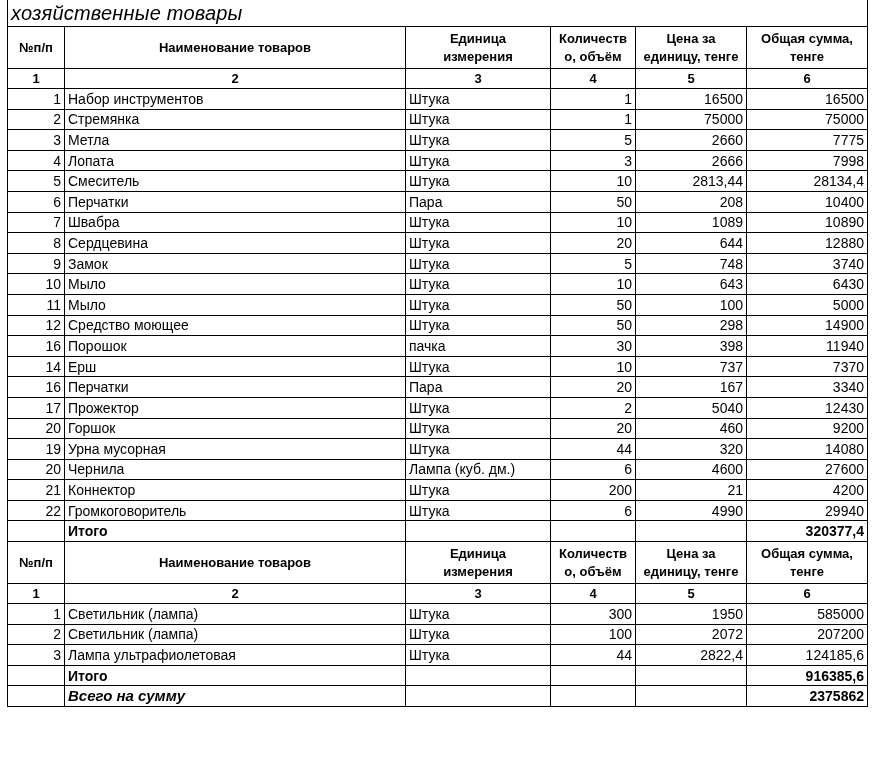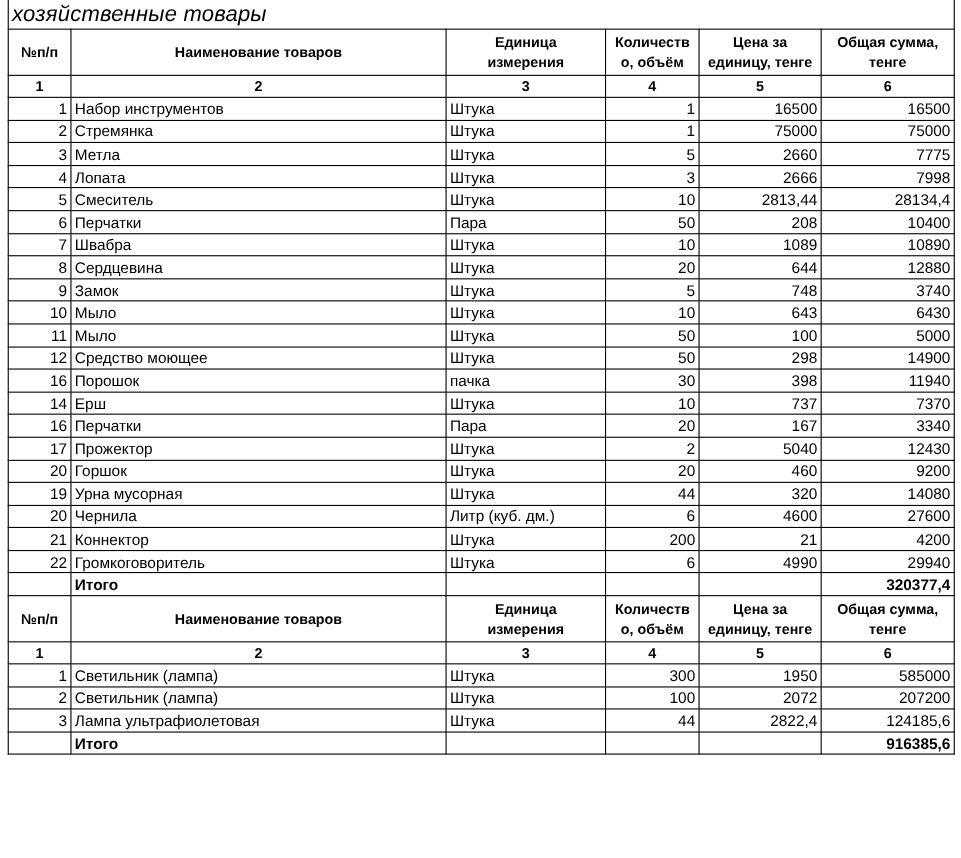--- a/index.html
+++ b/index.html
@@ -200,21 +200,21 @@
         <td class="r">19</td>
         <td>Урна мусорная</td>
         <td>Штука</td>
         <td class="r">44</td>
         <td class="r">320</td>
         <td class="r">14080</td>
       </tr>
       <tr class="row">
         <td class="r">20</td>
         <td>Чернила</td>
-        <td>Литр (куб. дм.)</td>
+        <td>Лампа (куб. дм.)</td>
         <td class="r">6</td>
         <td class="r">4600</td>
         <td class="r">27600</td>
       </tr>
       <tr class="row">
         <td class="r">21</td>
         <td>Коннектор</td>
         <td>Штука</td>
         <td class="r">200</td>
         <td class="r">21</td>
@@ -289,14 +289,22 @@
         <td class="r">124185,6</td>
       </tr>
       <tr class="row">
         <td></td>
         <td class="b">Итого</td>
         <td></td>
         <td></td>
         <td></td>
         <td class="r b">916385,6</td>
       </tr>
+      <tr class="row">
+        <td></td>
+        <td class="bi">Всего на сумму</td>
+        <td></td>
+        <td></td>
+        <td></td>
+        <td class="r b">2375862</td>
+      </tr>
     </tbody>
 </table>
 
 </body></html>

